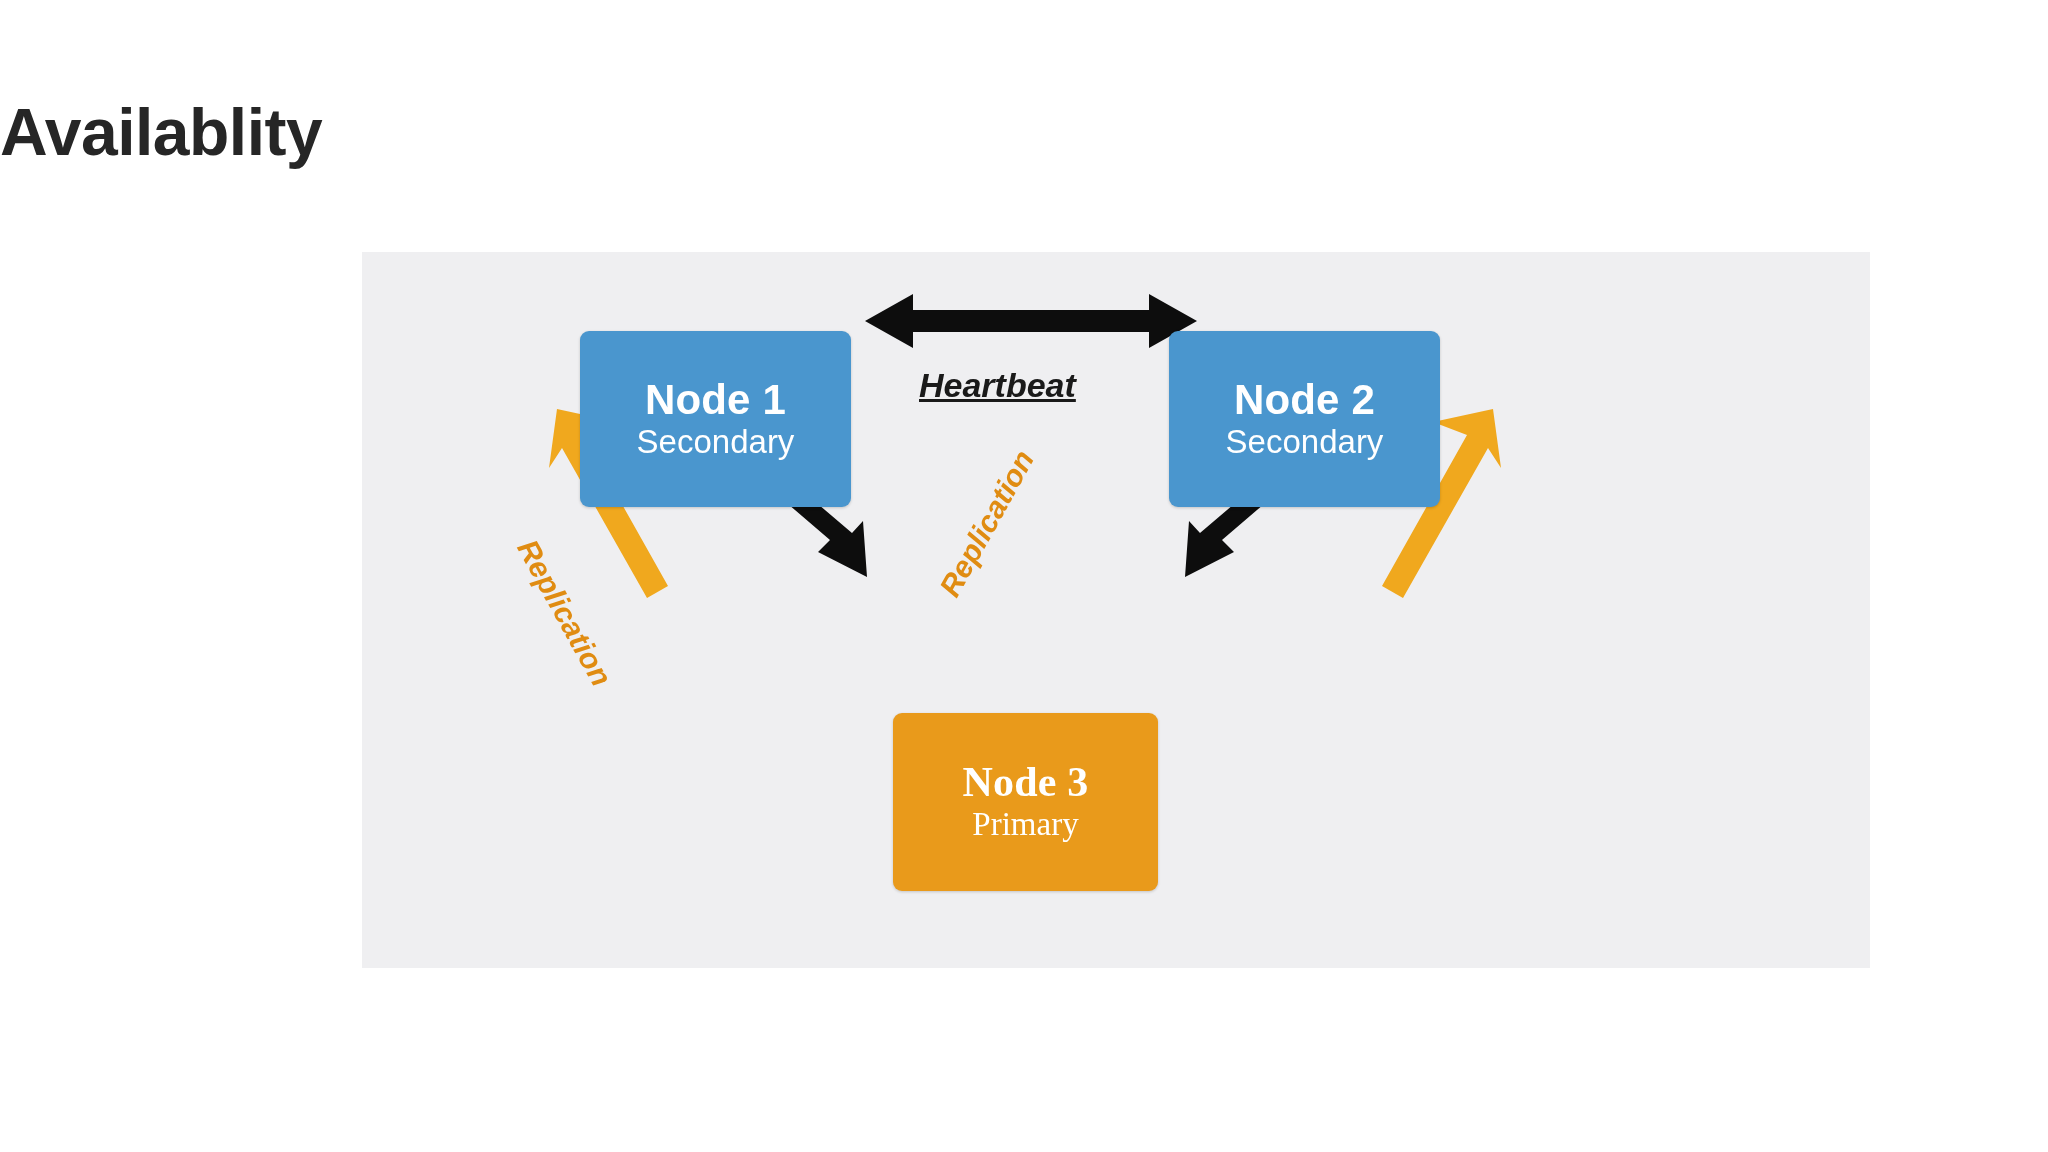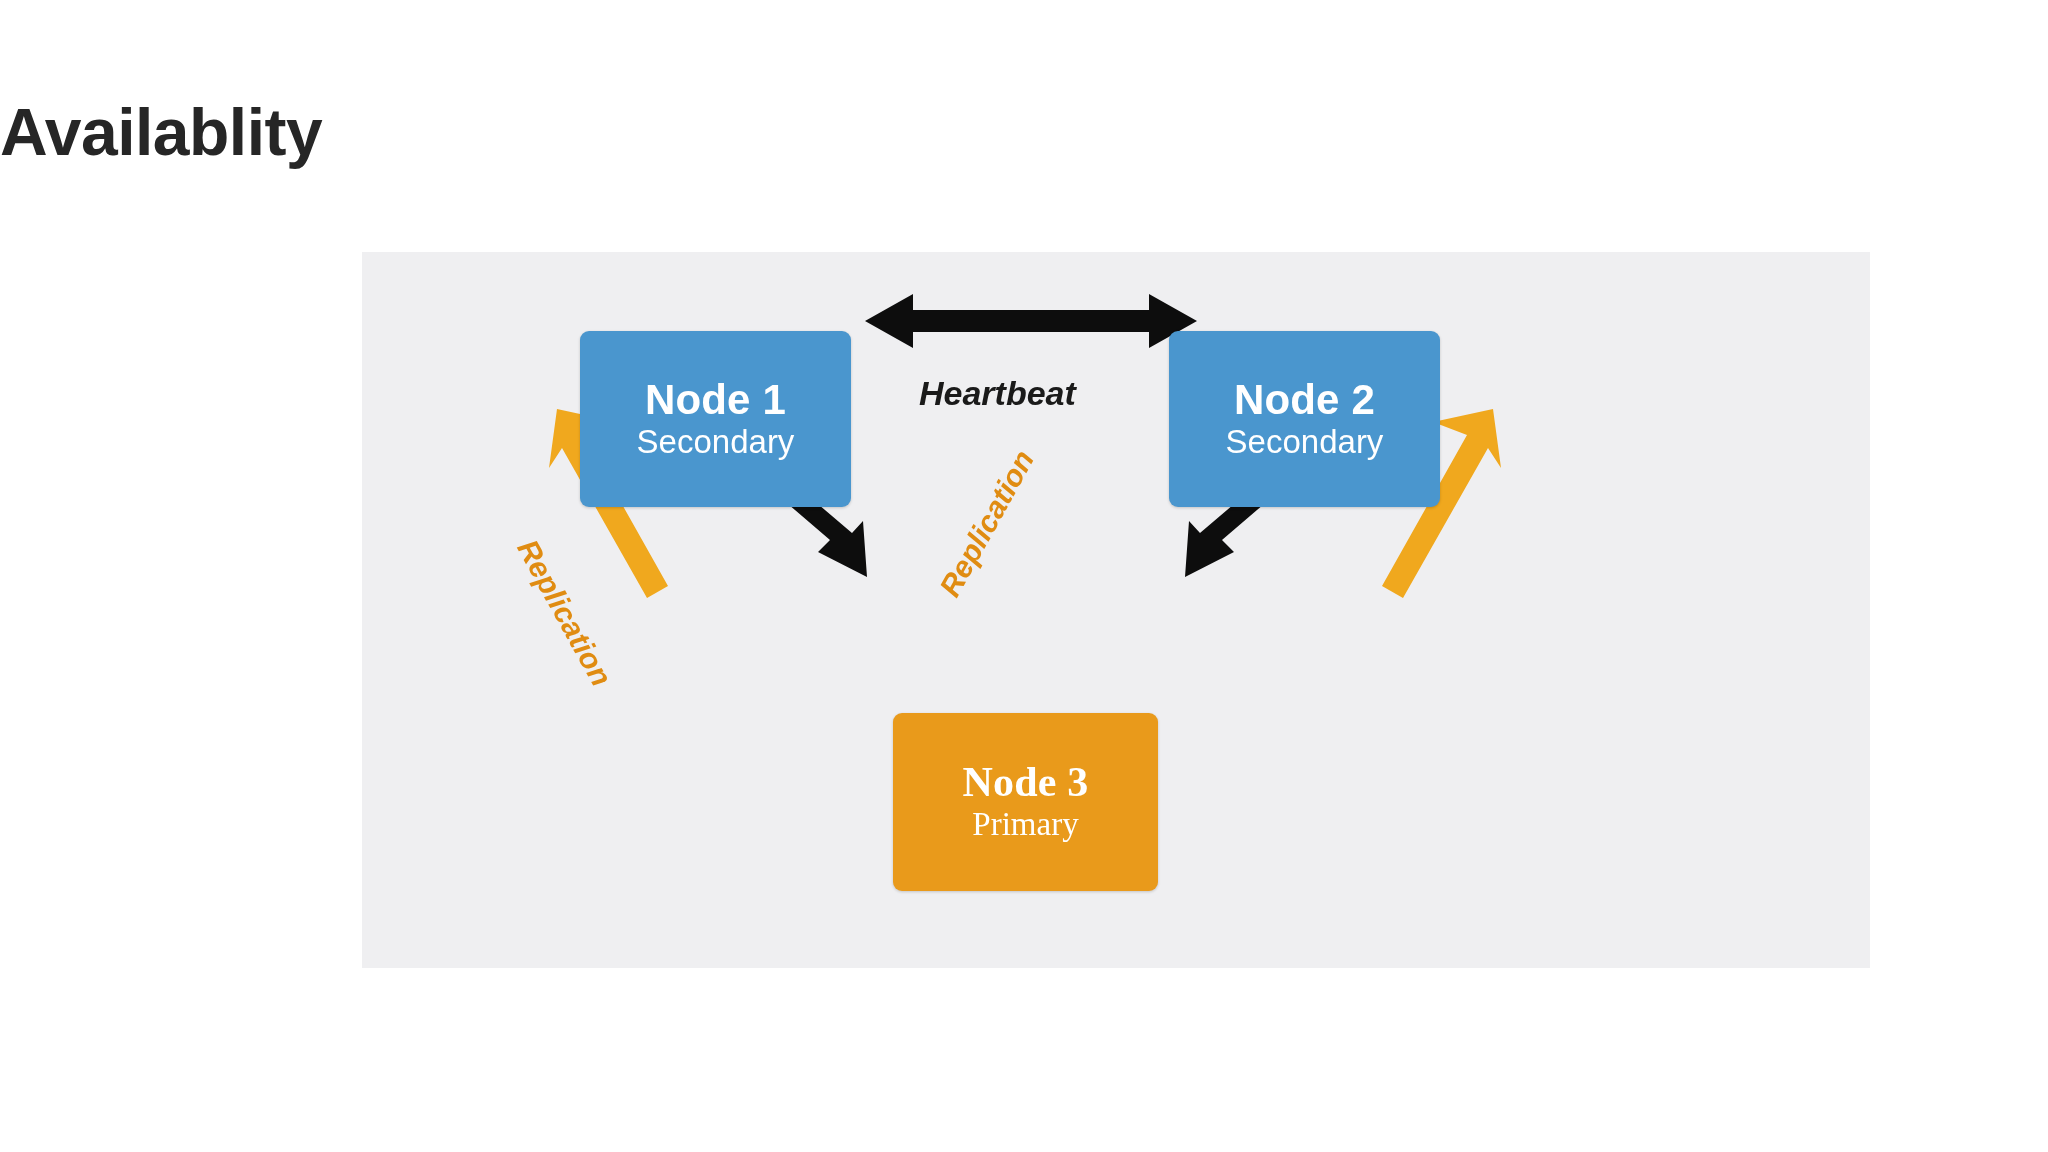--- a/index.html
+++ b/index.html
@@ -98,27 +98,28 @@
     top: 0;
     width: 1326px;
     height: 716px;
     z-index: 3;
   }
 
   
   #heartbeat-label {
     position: absolute;
     left: 557px;
-    top: 122px;
+    top: 114px;
     font-size: 34px;
     font-weight: bold;
     font-style: italic;
     color: #1a1a1a;
     white-space: nowrap;
     z-index: 6;
+    text-decoration: underline;
   }
   .replication-label {
     position: absolute;
     font-size: 30px;
     font-weight: bold;
     font-style: italic;
     color: #e08c12;
     white-space: nowrap;
     z-index: 6;
   }

